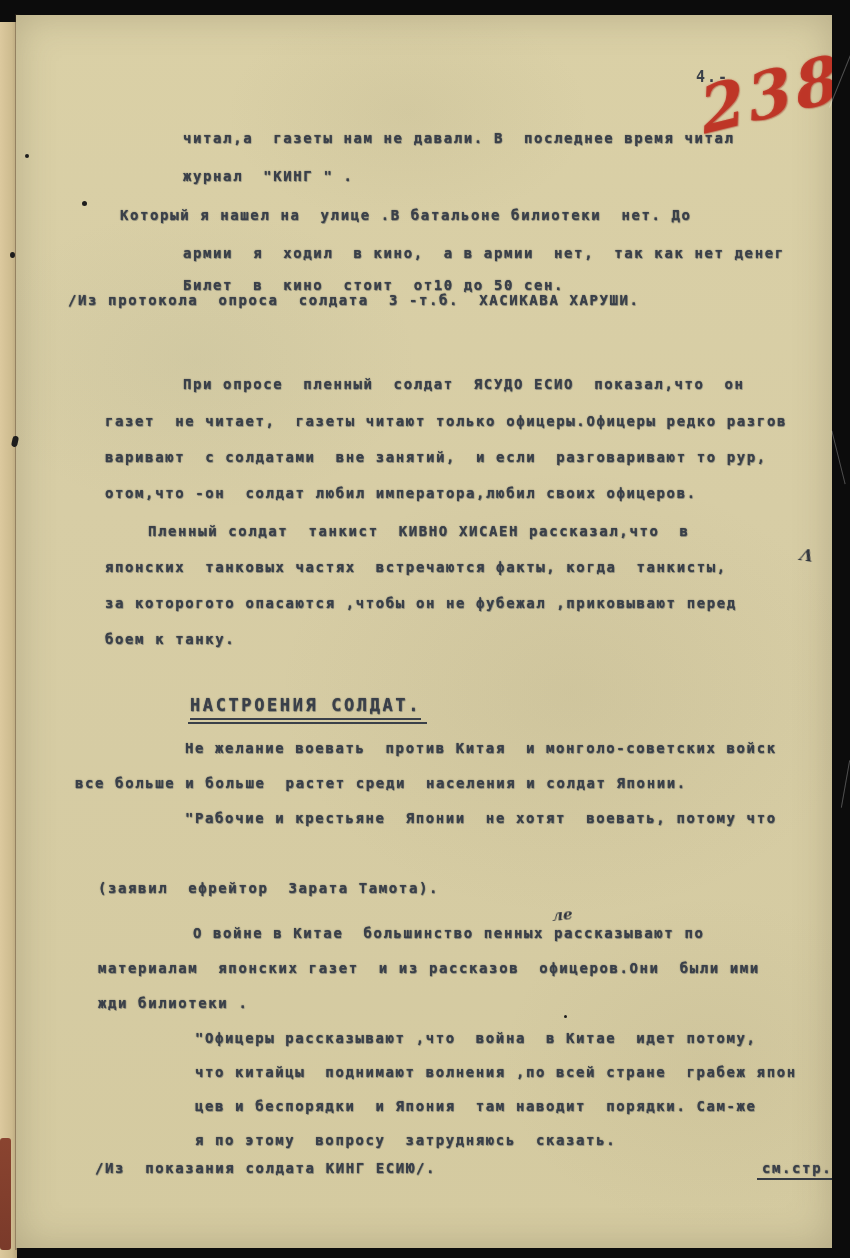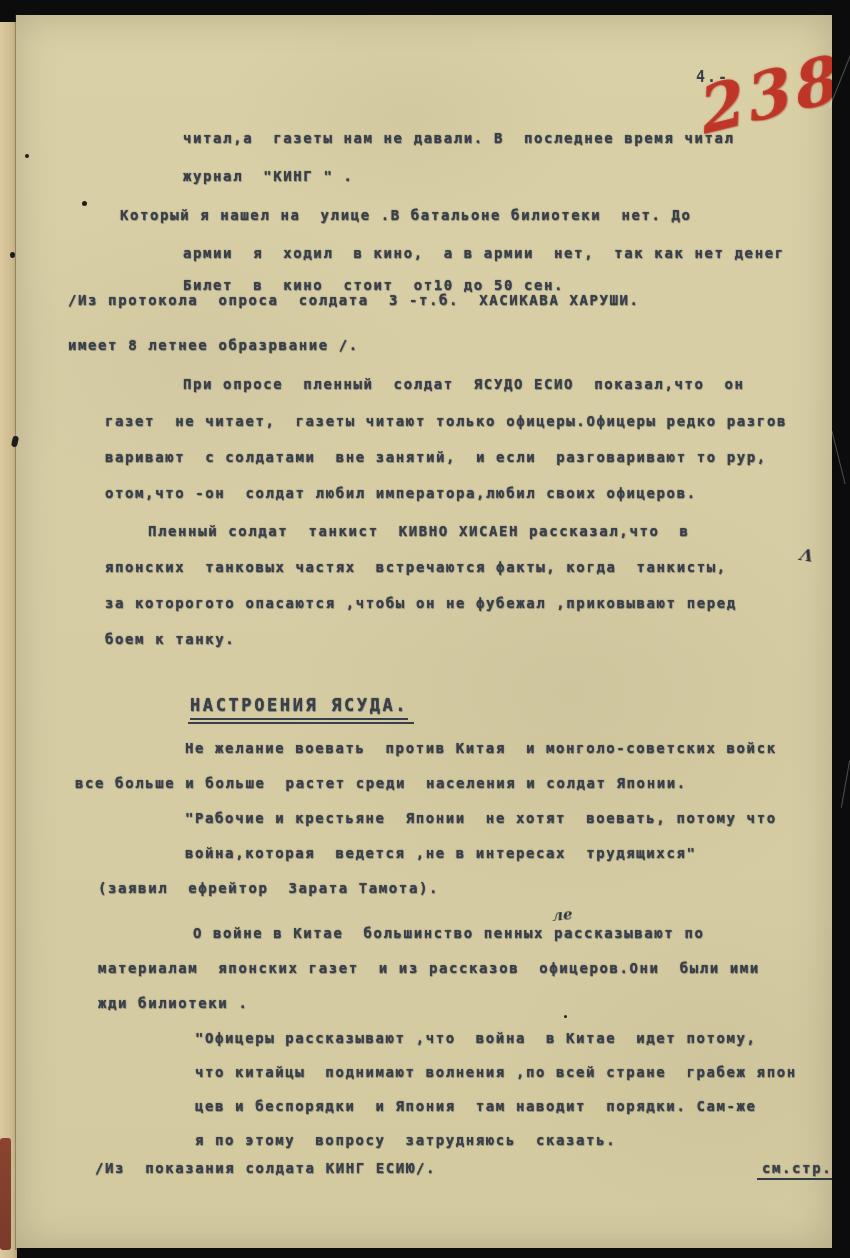--- a/index.html
+++ b/index.html
@@ -49,36 +49,34 @@
   <div id="page">
     <div id="typed-pagenum">4.-</div>
     <div id="red-pagenum">238</div>
 
     <div class="line" style="left:167px;top:116px">читал,а  газеты нам не давали. В  последнее время читал</div>
     <div class="line" style="left:167px;top:154px">журнал  "КИНГ " .</div>
     <div class="line" style="left:104px;top:193px">Который я нашел на  улице .В батальоне билиотеки  нет. До</div>
     <div class="line" style="left:167px;top:231px">армии  я  ходил  в кино,  а в армии  нет,  так как нет денег</div>
     <div class="line" style="left:167px;top:263px">Билет  в  кино  стоит  от10 до 50 сен.</div>
     <div class="line" style="left:52px;top:278px">/Из протокола  опроса  солдата  3 -т.б.  ХАСИКАВА ХАРУШИ.</div>
-    <div class="line" style="left:52px;top:323px">имеет 8 летнее образрвание /.</div>
     <div class="line" style="left:167px;top:362px">При опросе  пленный  солдат  ЯСУДО ЕСИО  показал,что  он</div>
     <div class="line" style="left:89px;top:399px">газет  не читает,  газеты читают только офицеры.Офицеры редко разгов</div>
     <div class="line" style="left:89px;top:435px">варивают  с солдатами  вне занятий,  и если  разговаривают то рур,</div>
     <div class="line" style="left:89px;top:471px">отом,что -он  солдат любил императора,любил своих офицеров.</div>
     <div class="line" style="left:132px;top:509px">Пленный солдат  танкист  КИВНО ХИСАЕН рассказал,что  в</div>
     <div class="line" style="left:89px;top:581px">за которогото опасаются ,чтобы он не фубежал ,приковывают перед</div>
     <div class="line" style="left:89px;top:545px">японских  танковых частях  встречаются факты, когда  танкисты,</div>
     <div class="line" style="left:89px;top:617px">боем к танку.</div>
 
-    <div class="line heading" style="left:174px;top:681px">НАСТРОЕНИЯ ЯСУДА.</div>
+    <div class="line heading" style="left:174px;top:681px">НАСТРОЕНИЯ СОЛДАТ.</div>
 
     <div class="line" style="left:169px;top:726px">Не желание воевать  против Китая  и монголо-советских войск</div>
     <div class="line" style="left:59px;top:761px">все больше и больше  растет среди  населения и солдат Японии.</div>
     <div class="line" style="left:169px;top:796px">"Рабочие и крестьяне  Японии  не хотят  воевать, потому что</div>
-    <div class="line" style="left:169px;top:831px">война,которая  ведется ,не в интересах  трудящихся"</div>
     <div class="line" style="left:82px;top:866px">(заявил  ефрейтор  Зарата Тамота).</div>
     <div class="line" style="left:177px;top:911px">О войне в Китае  большинство пенных рассказывают по</div>
     <div class="line" style="left:82px;top:946px">материалам  японских газет  и из рассказов  офицеров.Они  были ими</div>
     <div class="line" style="left:82px;top:981px">жди билиотеки .</div>
     <div class="line" style="left:179px;top:1016px">"Офицеры рассказывают ,что  война  в Китае  идет потому,</div>
     <div class="line" style="left:179px;top:1050px">что китайцы  поднимают волнения ,по всей стране  грабеж япон</div>
     <div class="line" style="left:179px;top:1084px">цев и беспорядки  и Япония  там наводит  порядки. Сам-же</div>
     <div class="line" style="left:179px;top:1118px">я по этому  вопросу  затрудняюсь  сказать.</div>
     <div class="line" style="left:79px;top:1146px">/Из  показания солдата КИНГ ЕСИЮ/.</div>
     <div class="line see-note" style="left:741px;top:1146px">см.стр.</div>

